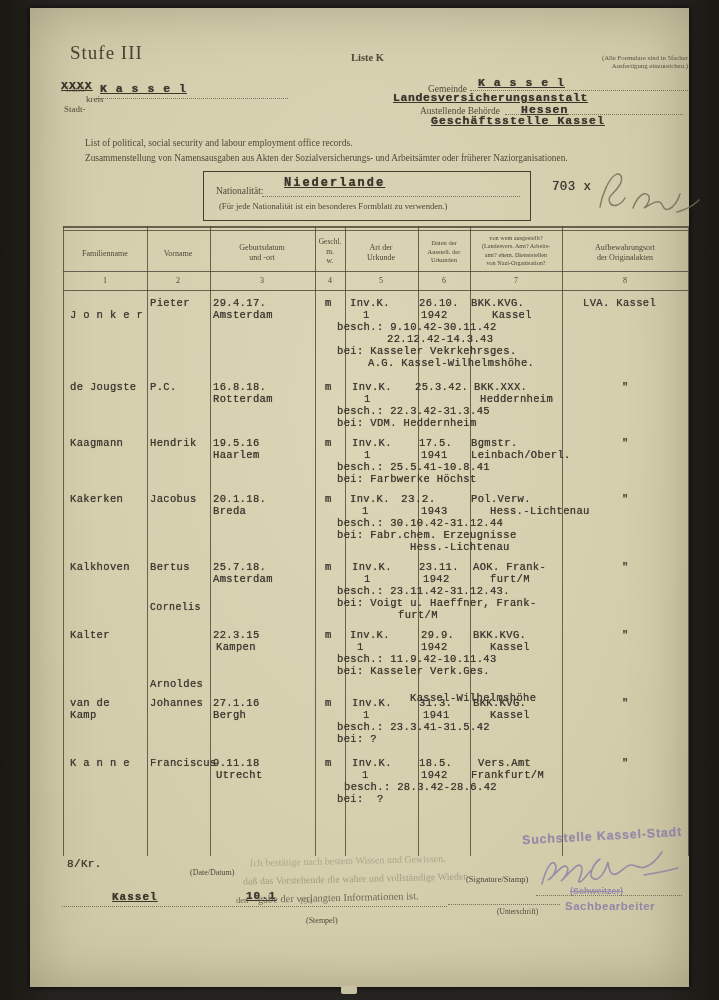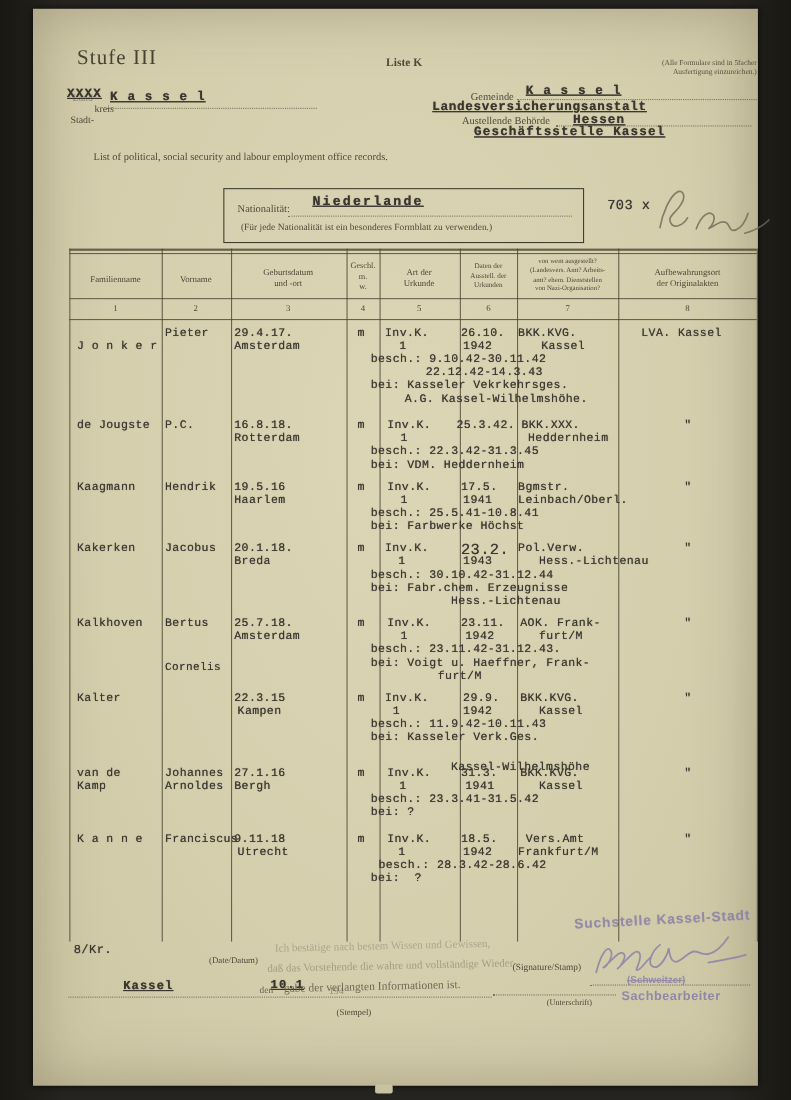--- a/index.html
+++ b/index.html
@@ -39,20 +39,21 @@
   <div class="printed" style="left:64px;top:104px;font-size:9px;">Stadt-</div>
 
   <div class="printed" style="left:428px;top:84px;font-size:9.5px;">Gemeinde</div>
   <div class="typedb" style="left:478px;top:76px;font-size:11.5px;">K a s s e l</div>
   <div class="typedb" style="left:393px;top:91px;font-size:11.5px;letter-spacing:.6px;">Landesversicherungsanstalt</div>
   <div class="printed" style="left:420px;top:106px;font-size:9.5px;">Austellende Behörde</div>
   <div class="typedb" style="left:521px;top:103px;font-size:11.5px;">Hessen</div>
   <div class="typedb" style="left:431px;top:114px;font-size:11.5px;">Geschäftsstelle Kassel</div>
 
   <div class="printed" style="left:85px;top:138px;font-size:9.5px;">List of political, social security and labour employment office records.</div>
+  <div class="printed" style="left:85px;top:153px;font-size:9.3px;">Zusammenstellung von Namensausgaben aus Akten der Sozialversicherungs- und Arbeitsämter oder früherer Naziorganisationen.</div>
 
   <div style="position:absolute;left:203px;top:171px;width:326px;height:48px;border:1.4px solid #433e2f;"></div>
   <div class="printed" style="left:216px;top:186px;font-size:9.5px;">Nationalität:</div>
   <div class="typedb" style="left:284px;top:176px;font-size:12px;letter-spacing:2px;">Niederlande</div>
   <div class="printed" style="left:219px;top:201px;font-size:8.6px;">(Für jede Nationalität ist ein besonderes Formblatt zu verwenden.)</div>
   <div class="typed" style="left:552px;top:180px;font-size:12.5px;">703 x</div>
 
   <div class="typed" style="left:67px;top:858px;font-size:11px;">8/Kr.</div>
   <div class="printed" style="left:190px;top:868px;font-size:8px;">(Date/Datum)</div>
   <div class="typedb" style="left:112px;top:891px;font-size:11px;">Kassel</div>
@@ -151,21 +152,21 @@
     <div class="typed" style="left:364px;top:449px;font-size:10.5px;">1</div>
     <div class="typed" style="left:421px;top:449px;font-size:10.5px;">1941</div>
     <div class="typed" style="left:471px;top:449px;font-size:10.5px;">Leinbach/Oberl.</div>
     <div class="typed" style="left:337px;top:461px;font-size:10.5px;">besch.: 25.5.41-10.8.41</div>
     <div class="typed" style="left:337px;top:473px;font-size:10.5px;">bei: Farbwerke Höchst</div>
     <div class="typed" style="left:70px;top:493px;font-size:10.5px;">Kakerken</div>
     <div class="typed" style="left:150px;top:493px;font-size:10.5px;">Jacobus</div>
     <div class="typed" style="left:213px;top:493px;font-size:10.5px;">20.1.18.</div>
     <div class="typed" style="left:325px;top:493px;font-size:10.5px;">m</div>
     <div class="typed" style="left:350px;top:493px;font-size:10.5px;">Inv.K.</div>
-    <div class="typed" style="left:419px;top:493px;font-size:14px;">23.2.</div>
+    <div class="typed" style="left:401px;top:493px;font-size:11px;">23.2.</div>
     <div class="typed" style="left:471px;top:493px;font-size:10.5px;">Pol.Verw.</div>
     <div class="typed" style="left:622px;top:493px;font-size:10.5px;">"</div>
     <div class="typed" style="left:213px;top:505px;font-size:10.5px;">Breda</div>
     <div class="typed" style="left:362px;top:505px;font-size:10.5px;">1</div>
     <div class="typed" style="left:421px;top:505px;font-size:10.5px;">1943</div>
     <div class="typed" style="left:490px;top:505px;font-size:10.5px;">Hess.-Lichtenau</div>
     <div class="typed" style="left:337px;top:517px;font-size:10.5px;">besch.: 30.10.42-31.12.44</div>
     <div class="typed" style="left:337px;top:529px;font-size:10.5px;">bei: Fabr.chem. Erzeugnisse</div>
     <div class="typed" style="left:410px;top:541px;font-size:10.5px;">Hess.-Lichtenau</div>
     <div class="typed" style="left:70px;top:561px;font-size:10.5px;">Kalkhoven</div>
@@ -200,21 +201,21 @@
     <div class="typed" style="left:410px;top:677px;font-size:10.5px;margin-top:15px;">Kassel-Wilhelmshöhe</div>
     <div class="typed" style="left:70px;top:697px;font-size:10.5px;">van de</div>
     <div class="typed" style="left:150px;top:697px;font-size:10.5px;">Johannes</div>
     <div class="typed" style="left:213px;top:697px;font-size:10.5px;">27.1.16</div>
     <div class="typed" style="left:325px;top:697px;font-size:10.5px;">m</div>
     <div class="typed" style="left:352px;top:697px;font-size:10.5px;">Inv.K.</div>
     <div class="typed" style="left:419px;top:697px;font-size:10.5px;">31.3.</div>
     <div class="typed" style="left:473px;top:697px;font-size:10.5px;">BKK.KVG.</div>
     <div class="typed" style="left:622px;top:697px;font-size:10.5px;">"</div>
     <div class="typed" style="left:70px;top:709px;font-size:10.5px;">Kamp</div>
-    <div class="typed" style="left:150px;top:709px;font-size:10.5px;">Arnoldes</div>
+    <div class="typed" style="left:150px;top:678px;font-size:10.5px;">Arnoldes</div>
     <div class="typed" style="left:213px;top:709px;font-size:10.5px;text-align:center;">Bergh</div>
     <div class="typed" style="left:363px;top:709px;font-size:10.5px;">1</div>
     <div class="typed" style="left:423px;top:709px;font-size:10.5px;">1941</div>
     <div class="typed" style="left:490px;top:709px;font-size:10.5px;">Kassel</div>
     <div class="typed" style="left:337px;top:721px;font-size:10.5px;">besch.: 23.3.41-31.5.42</div>
     <div class="typed" style="left:337px;top:733px;font-size:10.5px;">bei: ?</div>
     <div class="typed" style="left:70px;top:757px;font-size:10.5px;">K a n n e</div>
     <div class="typed" style="left:150px;top:757px;font-size:10.5px;">Franciscus</div>
     <div class="typed" style="left:213px;top:757px;font-size:10.5px;">9.11.18</div>
     <div class="typed" style="left:325px;top:757px;font-size:10.5px;">m</div>

